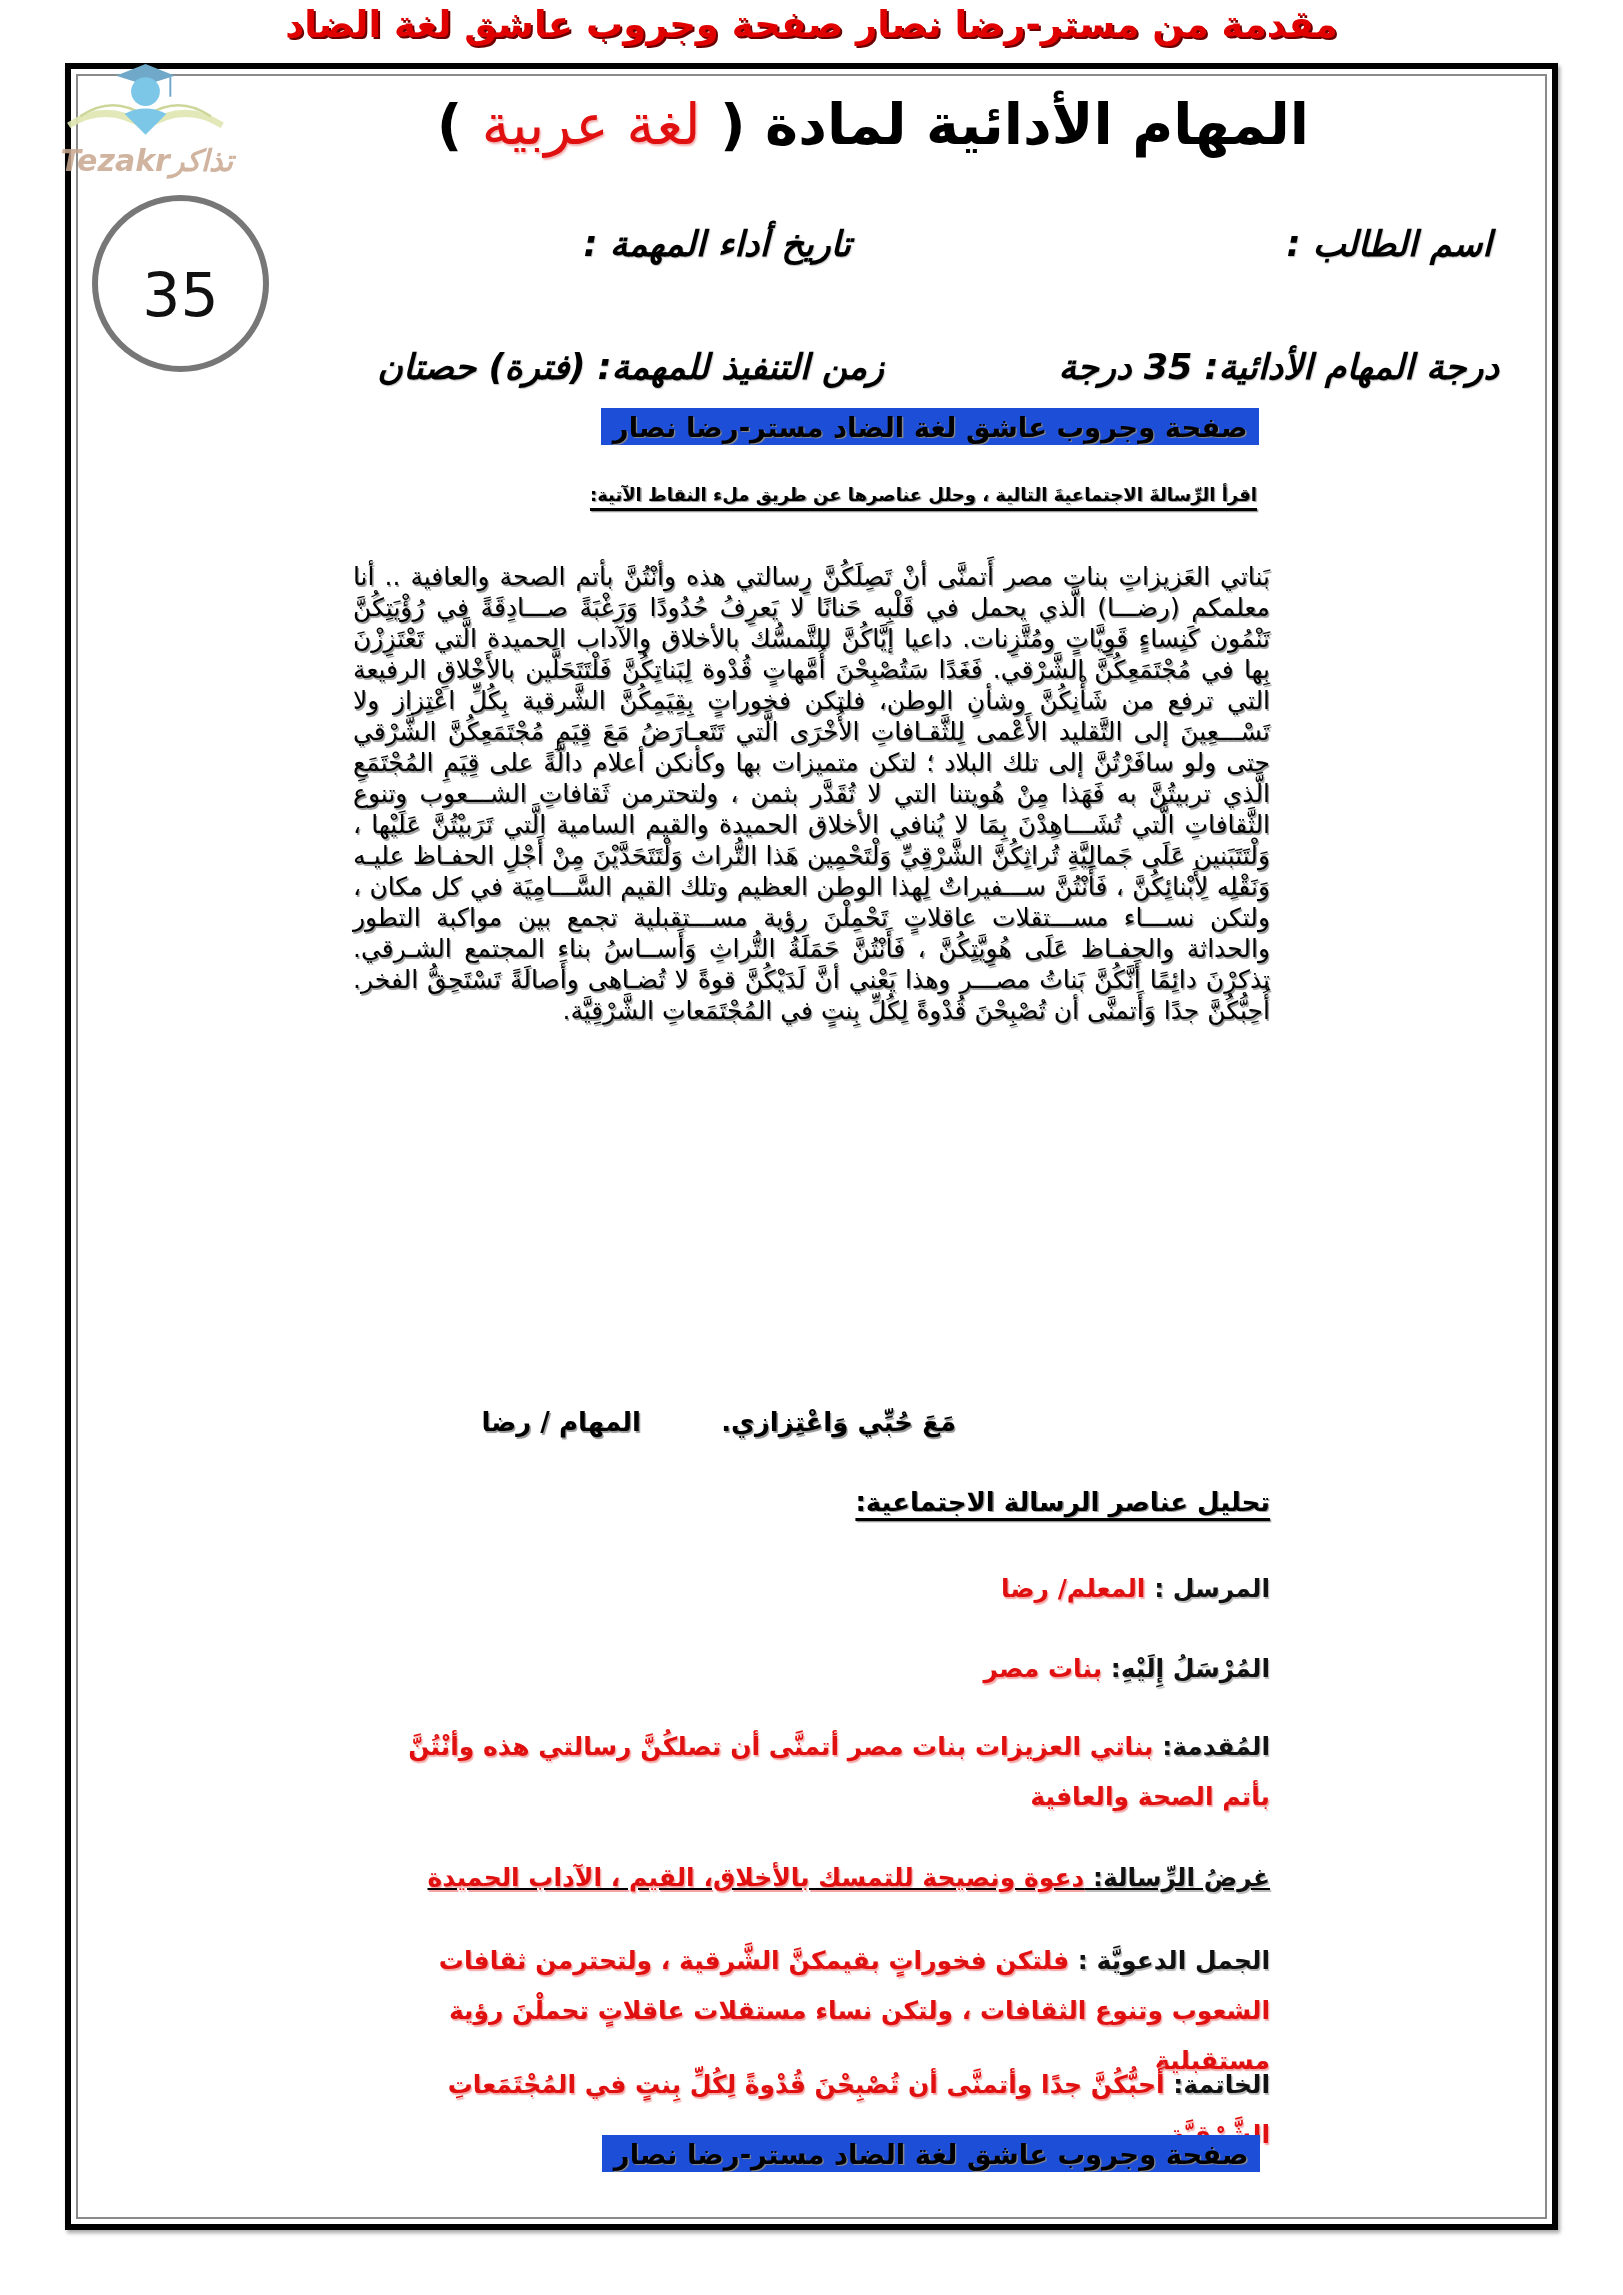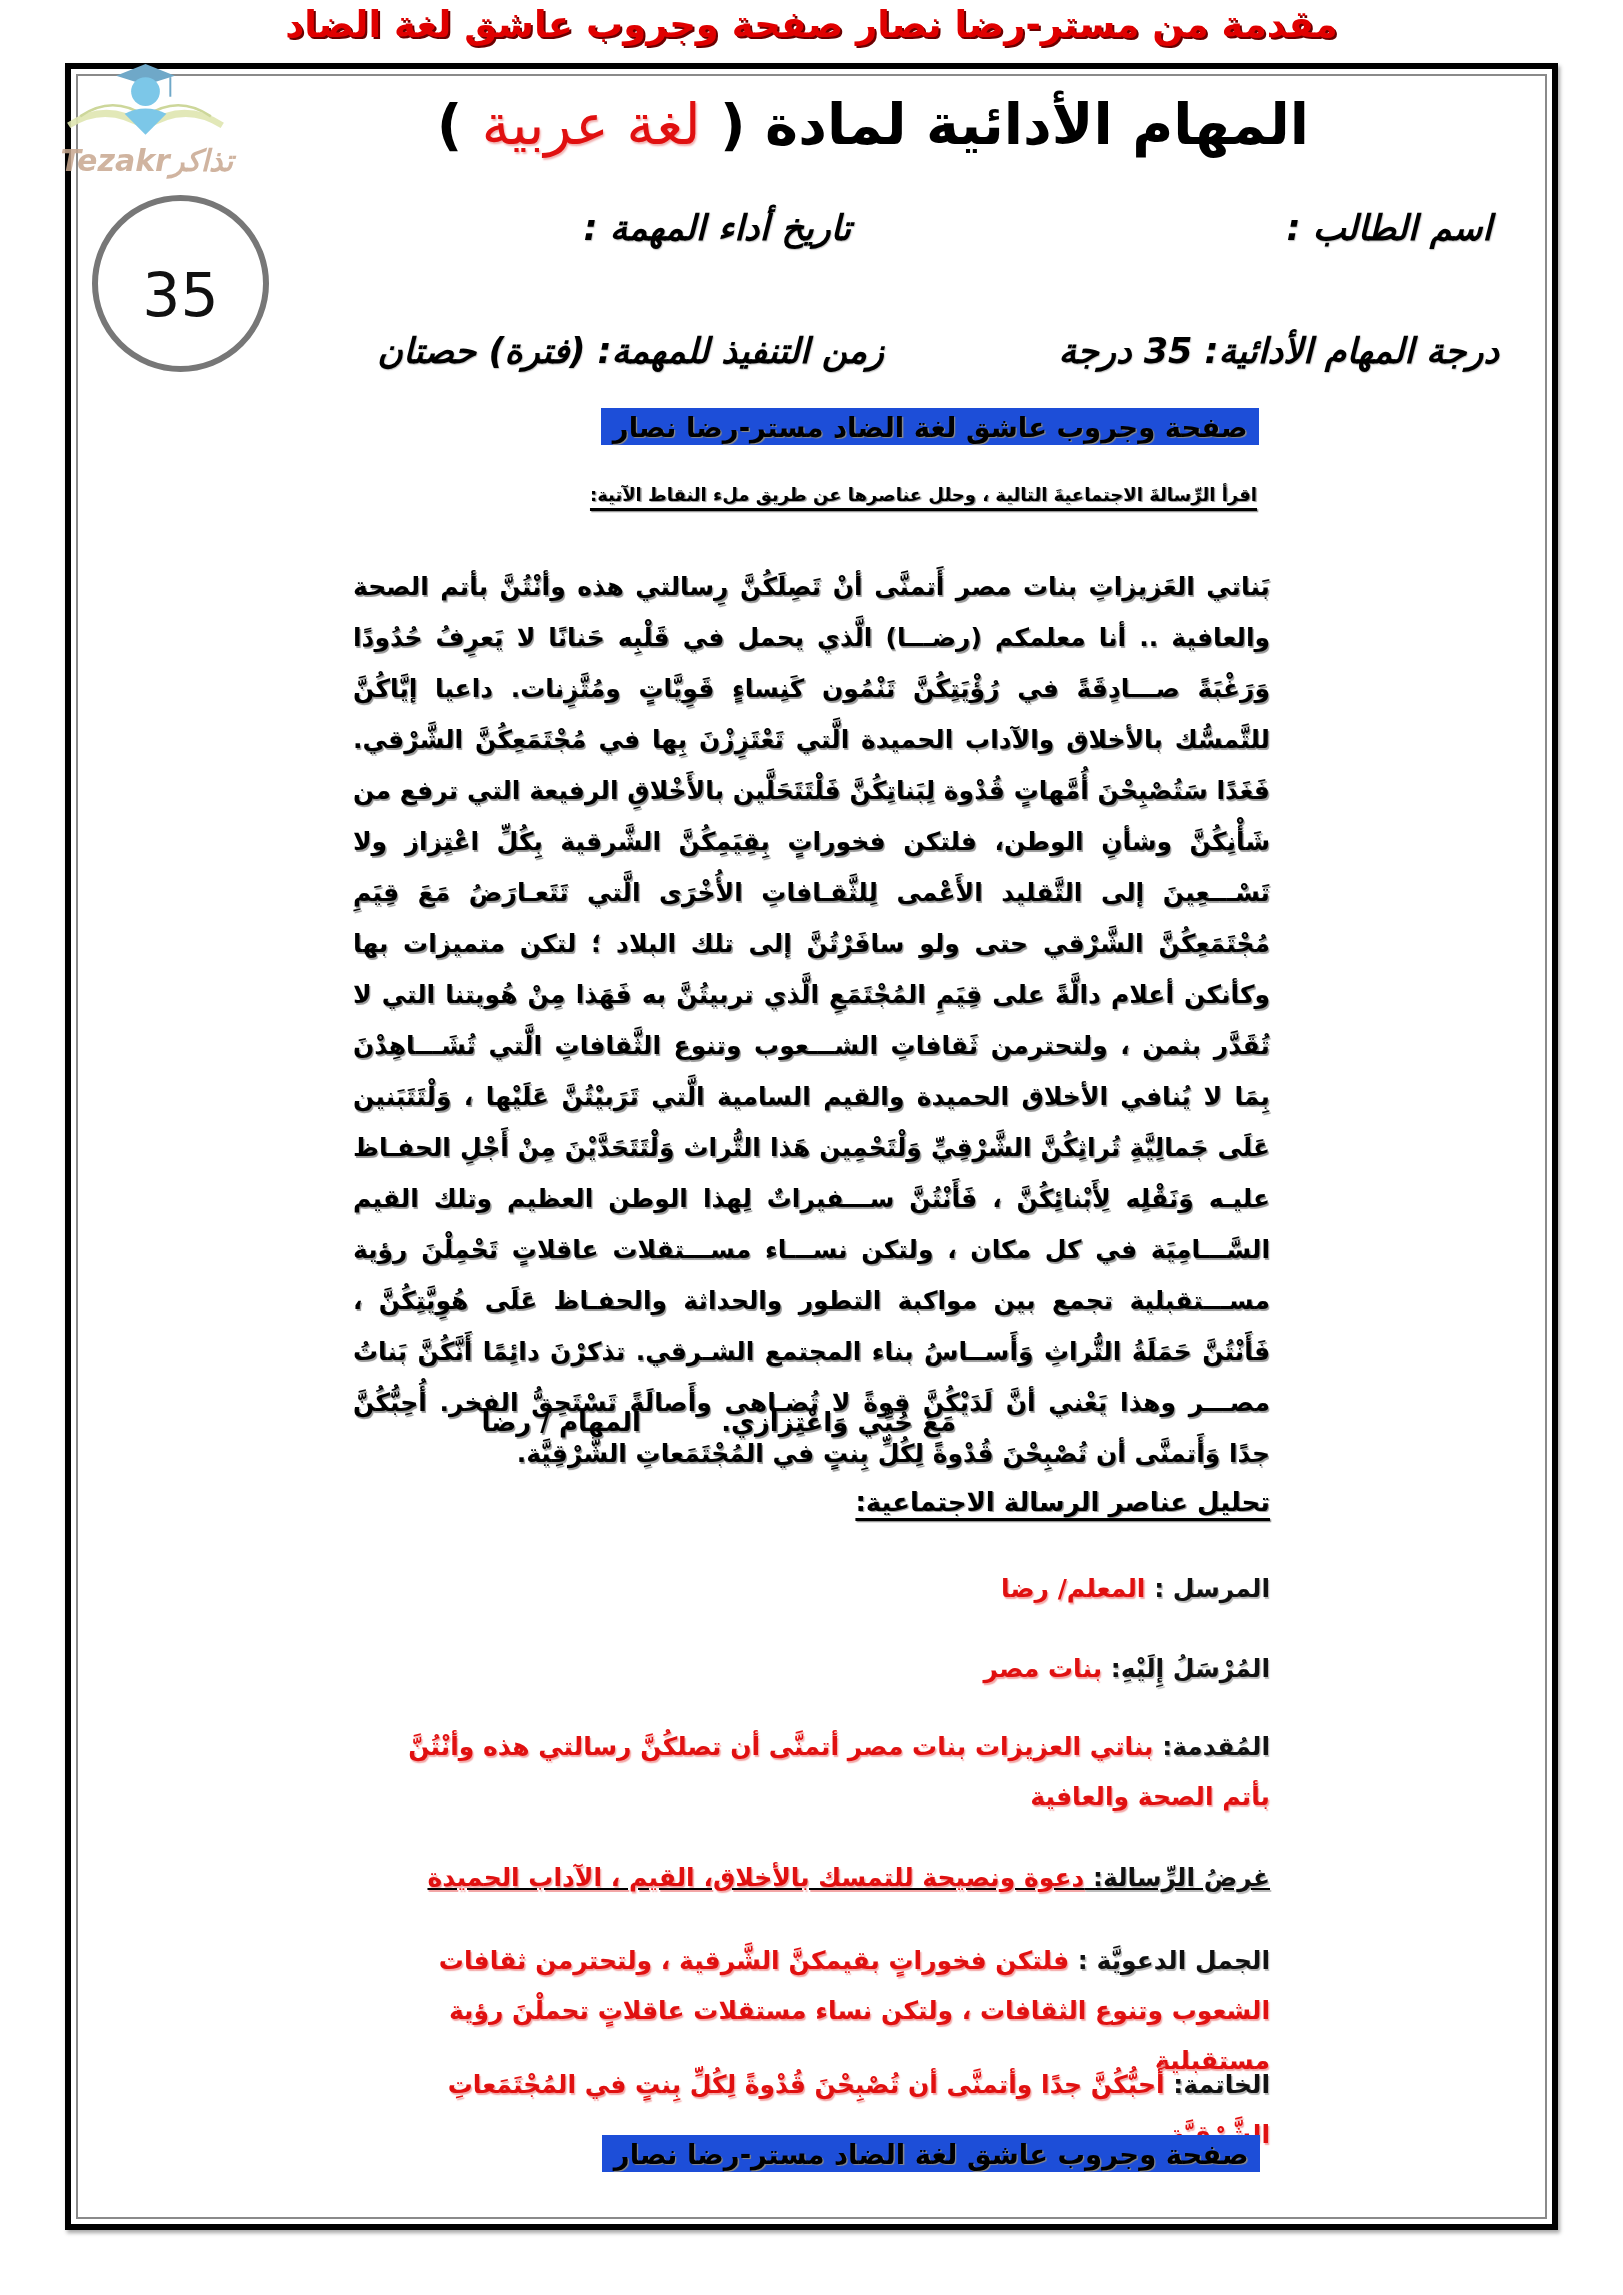--- a/index.html
+++ b/index.html
@@ -35,33 +35,34 @@
     }
     .score-circle span { font-size: 60px; color: #111; margin-top: 23.6px; font-family: "DejaVu Sans", sans-serif; }
     .title {
       position: absolute; top: 92px; left: 445px; width: 864px; text-align: center;
       font-size: 56px; font-weight: bold; white-space: nowrap;
     }
     .title .subject { color: #e01010; font-weight: normal; text-shadow: 1.3px 2px 2px #f0b0b0; }
     .hdr-field {
       position: absolute; font-size: 35px; font-weight: bold; font-style: italic; white-space: nowrap;
       text-shadow: 0.7px 1.3px 1.3px #bbb;
+      margin-top: 16px;
     }
     .yellow-tag {
       position: absolute; background: #1d4ed8; font-size: 27.5px; font-weight: bold;
       padding: 2.6px 11.8px; white-space: nowrap; text-shadow: 1.3px 1.3px 0.7px #888;
     }
     .instruction {
       position: absolute; top: 484px; right: 366px; font-size: 18px; font-weight: bold;
       text-decoration: underline; text-decoration-thickness: 2.6px; text-underline-offset: 6.5px;
       white-space: nowrap; text-shadow: 1.3px 1.3px 0.7px #999;
     }
     .letter {
       position: absolute; top: 561px; left: 353px; width: 917px;
-      font-size: 25px; font-weight: bold; line-height: 51px; text-align: justify;
+      font-size: 25px; font-weight: normal; line-height: 31px; text-align: justify;
       text-shadow: 1.3px 2px 0.7px #9a9a9a;
     }
     .signoff {
       position: absolute; top: 1407px; font-size: 26px; font-weight: bold; white-space: nowrap;
       text-shadow: 1.3px 2px 0.7px #999;
     }
     .analysis-heading {
       position: absolute; top: 1487px; right: 353px; font-size: 26px; font-weight: bold;
       text-decoration: underline; text-decoration-thickness: 3.3px; text-underline-offset: 6.5px;
       white-space: nowrap; text-shadow: 1.3px 1.3px 0.7px #999;

